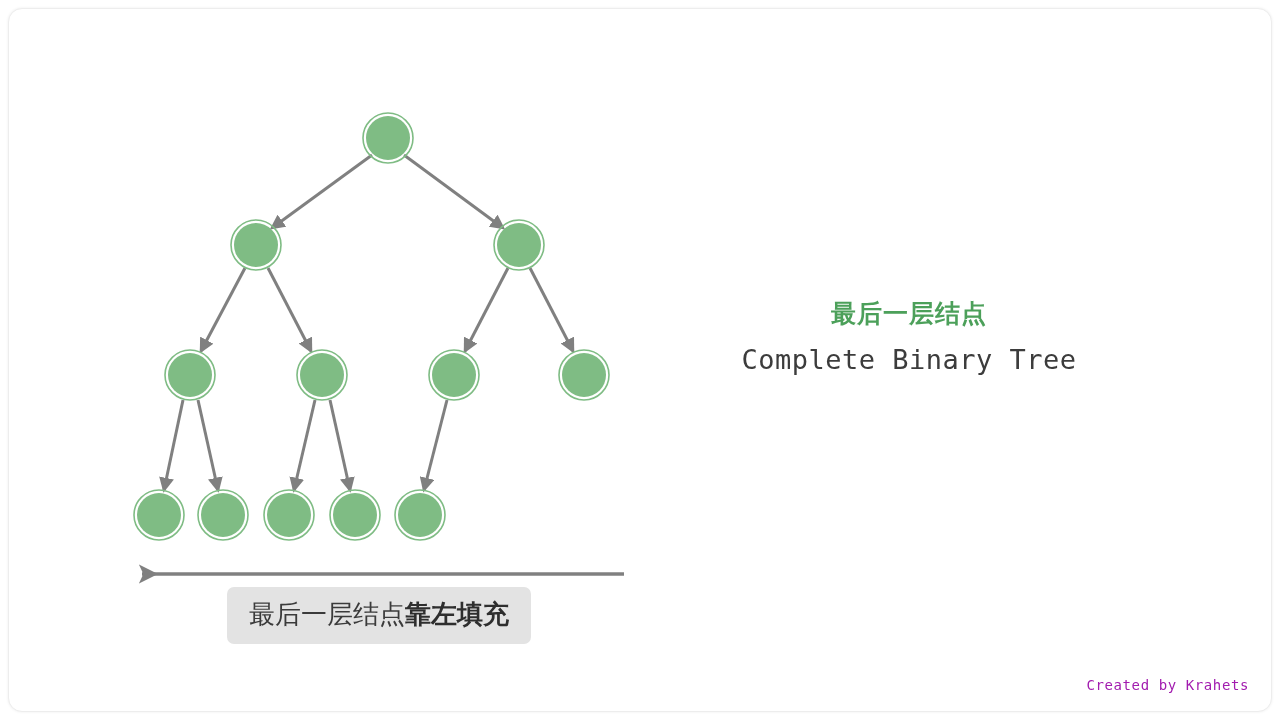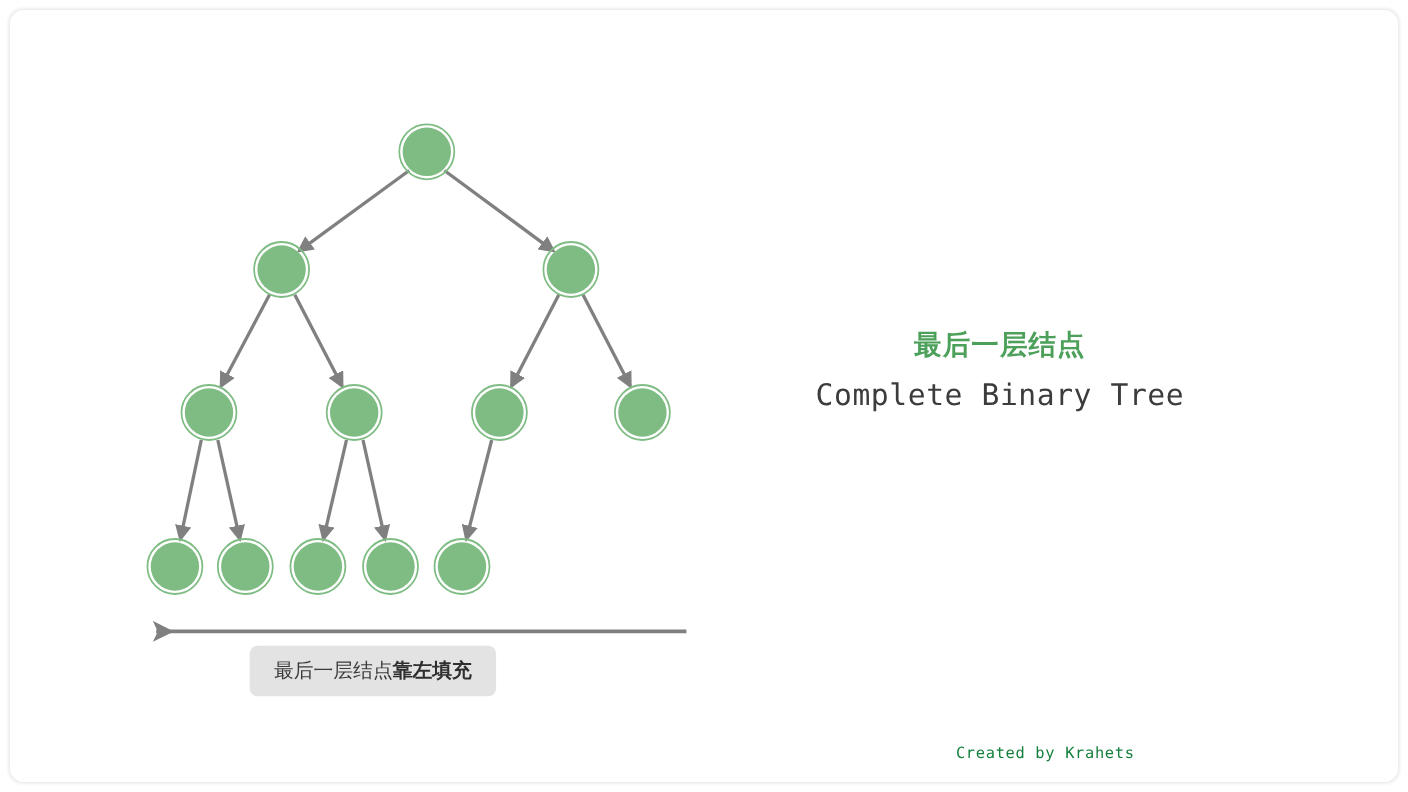--- a/index.html
+++ b/index.html
@@ -55,34 +55,34 @@
     color: #3c3c3c;
     letter-spacing: 0.5px;
   }
   .badge {
     position: absolute;
     left: 218px;
     top: 578px;
     padding: 10px 22px 12px 22px;
     background: #e3e3e3;
     border-radius: 7px;
-    font-size: 18px;
+    font-size: 26px;
     color: #3b3b3b;
     white-space: nowrap;
   }
   .badge b { font-weight: bold; color: #2e2e2e; }
   .watermark {
     position: absolute;
     left: 860px;
     top: 668px;
     width: 380px;
-    text-align: left;
+    text-align: right;
     font-family: "DejaVu Sans Mono", monospace;
     font-size: 14px;
-    color: #15803d;
+    color: #a21caf;
     letter-spacing: 0.6px;
   }
 </style>
 </head>
 <body>
 
 <div id="card">
 
   <svg id="figure" viewBox="0 0 1264 704">
     <defs>

